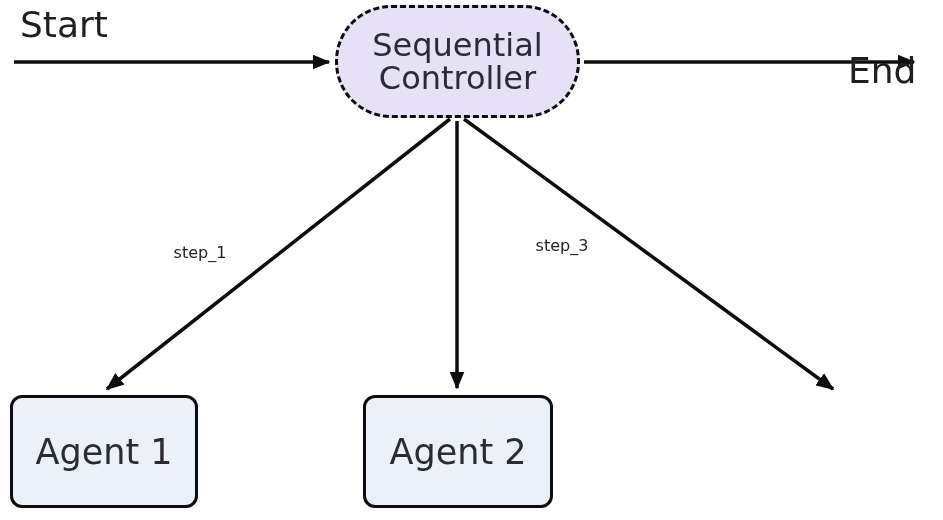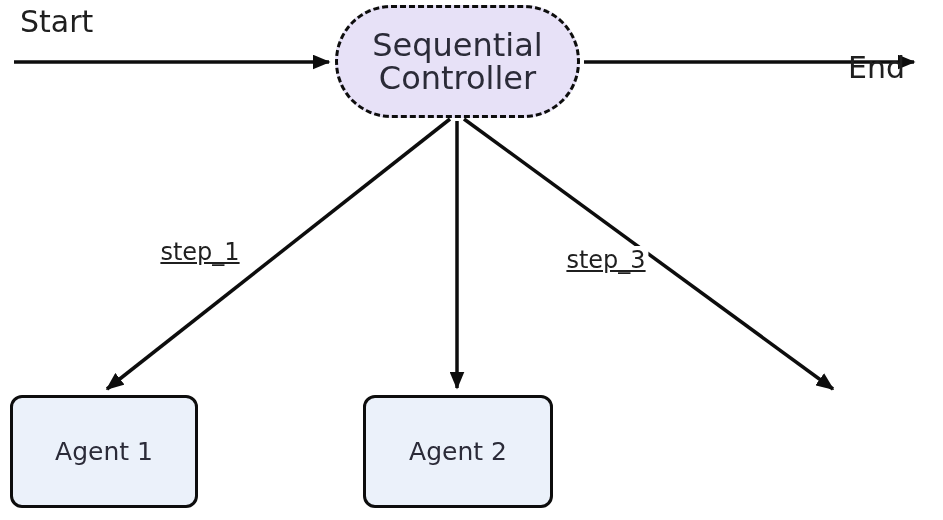--- a/index.html
+++ b/index.html
@@ -19,58 +19,57 @@
     position:relative;
     width:943px;height:520px;
     background:var(--bg);
     overflow:hidden;
   }
   .edges{position:absolute;left:0;top:0;width:943px;height:520px;}
   .edges line{stroke:var(--line);stroke-width:3.5;}
   .edges .arrowhead{fill:var(--line);}
   .flow-label{
     position:absolute;
-    font-size:30px;
+    font-size:36px;
     color:var(--label-text);
   }
   .start-label{left:20px;top:4px;}
   .end-label{left:848px;top:4px;margin-top:46px;}
   .controller{
     position:absolute;
     left:335px;top:5px;width:245px;height:113px;
     background:var(--controller-fill);
     border:3.5px dashed var(--controller-border);
     border-radius:56px;
     display:flex;flex-direction:column;
     align-items:center;justify-content:center;
     font-size:32px;line-height:33px;
     color:var(--node-text);
     text-align:center;
   }
   .edge-label{
     position:absolute;
     transform:translate(-50%,-50%);
-    font-size:24px;
+    font-size:16px;
     color:var(--label-text);
     background:var(--bg);
     padding:0 3px;
     white-space:nowrap;
-    text-decoration:underline;
   }
   .edge-label-1{left:200px;top:252px;}
   .edge-label-2{left:405px;top:252px;}
-  .edge-label-3{left:562px;top:260px;margin-left:44px;}
+  .edge-label-3{left:562px;top:245px;}
   .agent{
     position:absolute;
     top:395px;width:188px;height:113px;
     background:var(--agent-fill);
     border:3.5px solid var(--agent-border);
     border-radius:12px;
     display:flex;align-items:center;justify-content:center;
-    font-size:25px;
+    font-size:35px;
     color:var(--node-text);
   }
   .agent-1{left:10px;}
   .agent-2{left:363px;width:190px;text-align:right;}
   .agent-3{left:745px;}
 </style>
 </head>
 <body>
 
 <div class="canvas">

